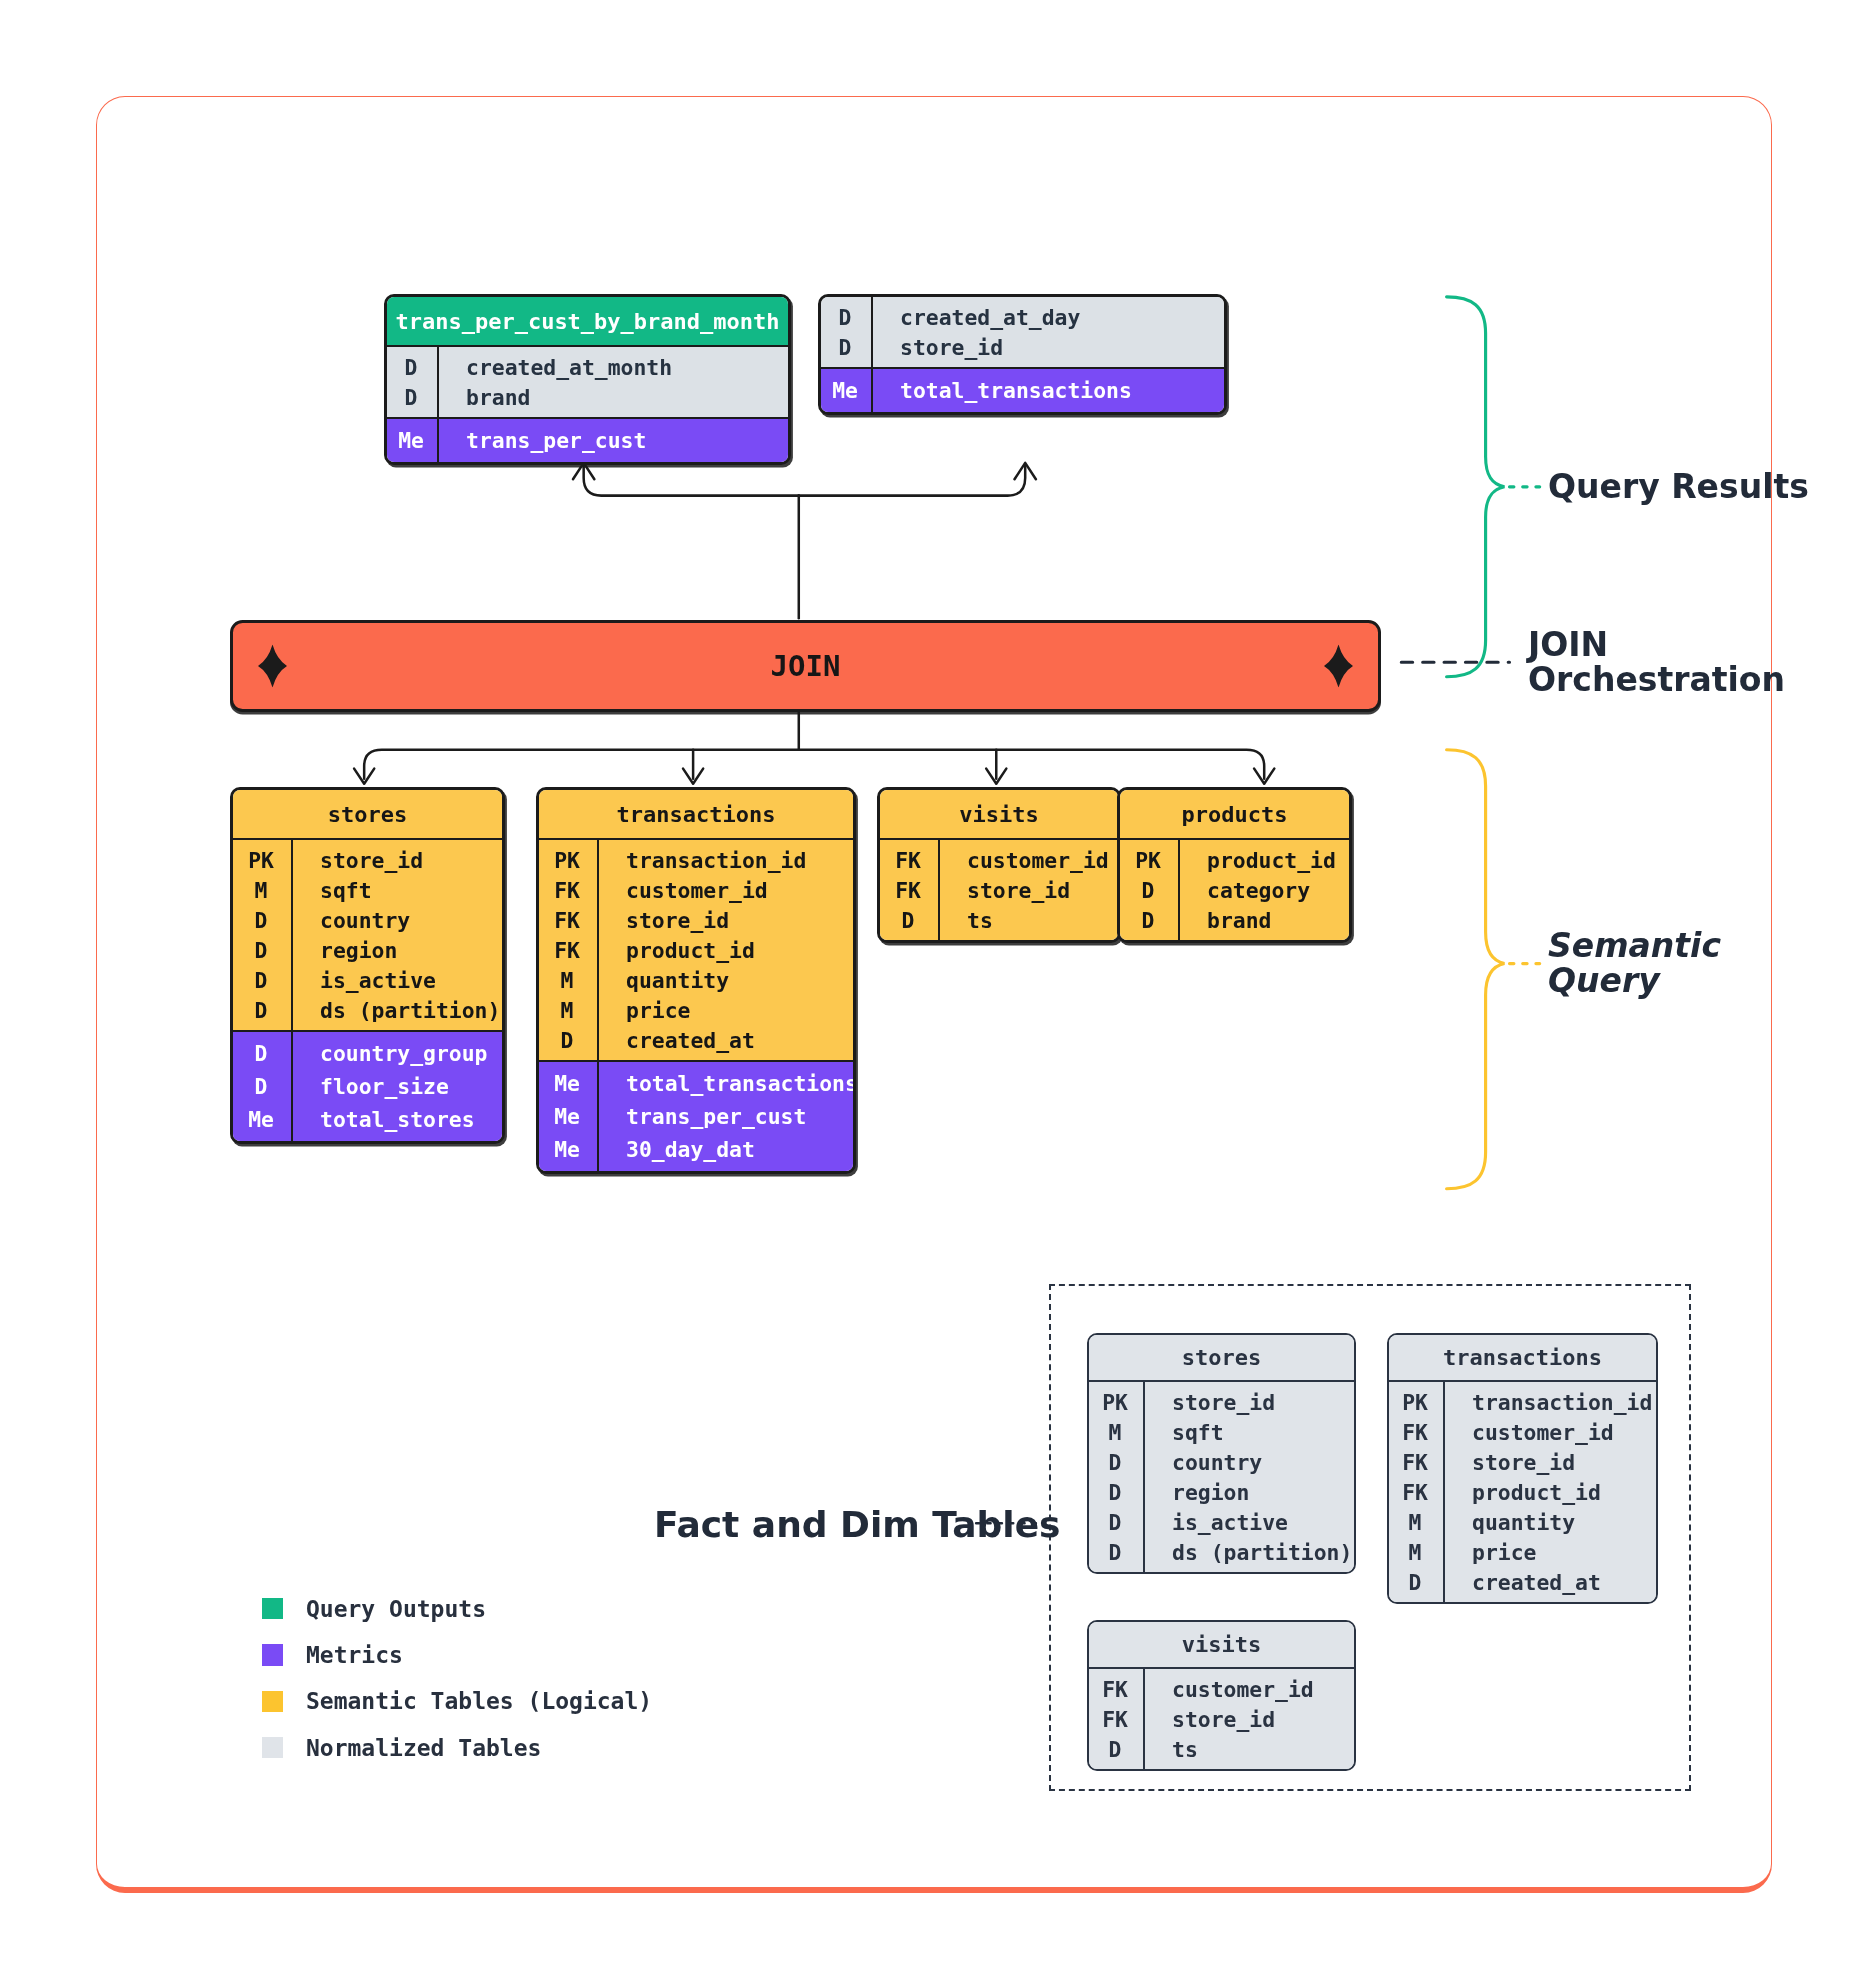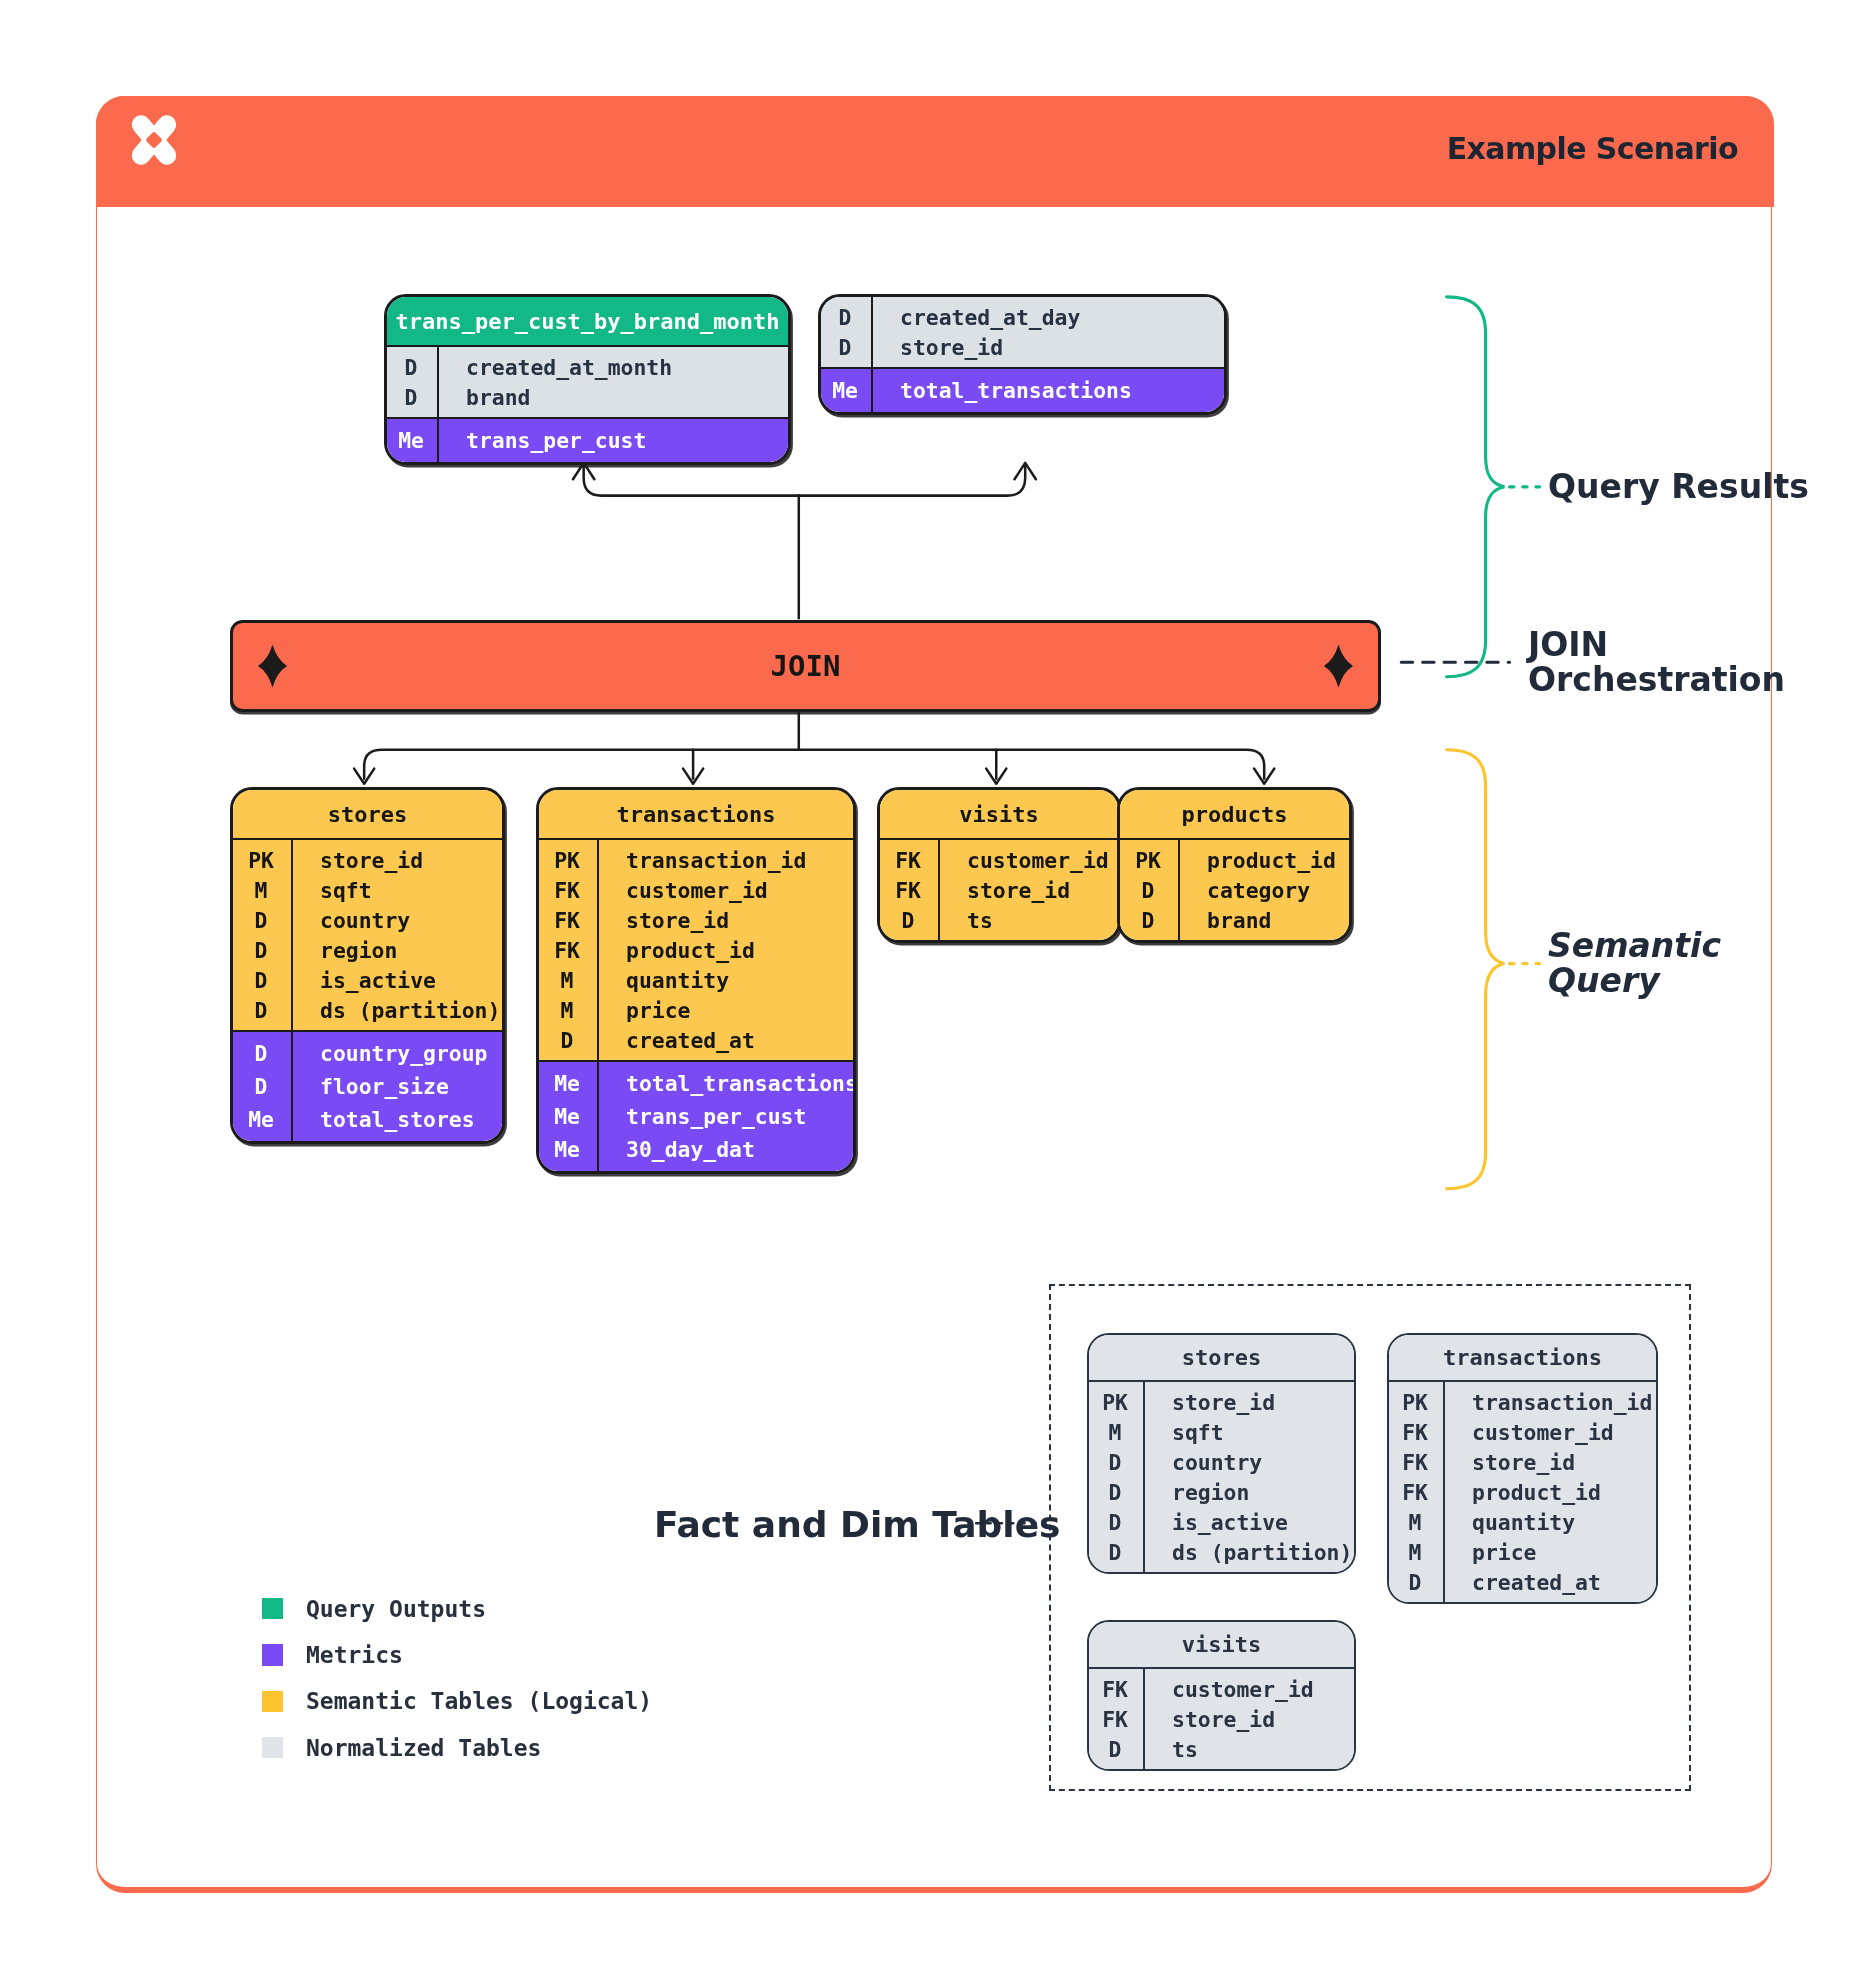--- a/index.html
+++ b/index.html
@@ -12,21 +12,21 @@
   .card-header{position:absolute;left:96px;top:96px;width:1678px;height:111px;background:#FB6A4D;
         border-radius:28px 28px 0 0;z-index:1;}
   .logo{position:absolute;left:28px;top:15px;}
   .app-title{position:absolute;right:36px;top:35px;font-size:30px;font-weight:800;color:#1E2532;
         letter-spacing:-0.6px;font-family:"DejaVu Sans",sans-serif;}
 
   
   svg.overlay{position:absolute;left:0;top:0;z-index:1;}
 
   
-  .dtable{position:absolute;border:3.1px solid #1b1b1b;border-radius:22px;overflow:hidden;background:#fff;
+  .dtable{position:absolute;border:3.1px solid #1b1b1b;border-radius:10px;overflow:hidden;background:#fff;
           font-family:"DejaVu Sans Mono",monospace;font-weight:bold;z-index:2;box-shadow:1.9px 2.5px 0 rgba(27,27,27,.85);}
   .dtable .hdr{height:48px;display:flex;align-items:center;justify-content:center;font-size:22px;
           border-bottom:2.5px solid #1b1b1b;}
   .dtable .sec{padding:5px 0;position:relative;}
   .dtable .sec::before{content:"";position:absolute;top:0;bottom:0;left:var(--lc,57px);width:1.9px;
           background:var(--div,#1b1b1b);}
   .dtable .row{height:30px;display:grid;grid-template-columns:var(--lc,57px) 1fr;align-items:center;font-size:21.4px;}
   .dtable .k{text-align:center;padding-right:1.9px;}
   .dtable .v{padding-left:29px;white-space:nowrap;}
 
@@ -69,32 +69,20 @@
   .lg-sq{width:21.4px;height:21.4px;margin-right:22.6px;flex:none;}
   .lg-lb{font-family:"DejaVu Sans Mono",monospace;font-weight:bold;font-size:23px;color:#28303E;white-space:nowrap;}
 </style>
 </head>
 <body>
 
 <div class="canvas">
 
   <div class="card"></div>
 
-  <div class="card-header">
-    <span class="logo">
-      <svg width="60" height="58" viewBox="0 0 96 92">
-        <g transform="translate(48,46)">
-          <rect x="-15" y="-47" width="30" height="94" rx="15" fill="#ffffff" transform="rotate(40)"></rect>
-          <rect x="-15" y="-47" width="30" height="94" rx="15" fill="#ffffff" transform="rotate(-40)"></rect>
-          <rect x="-10" y="-10" width="20" height="20" rx="4" fill="#FB6A4D" transform="rotate(45)"></rect>
-        </g>
-      </svg>
-    </span>
-    <span class="app-title">Example Scenario</span>
-  </div>
 
   <svg class="overlay" width="1868" height="1985" viewBox="0 0 2970 3156">
     <g fill="none" stroke="#1b1b1b" stroke-width="4" stroke-linecap="round" stroke-linejoin="round">
       <path d="M 928 740 V 760 Q 928 788 956 788 H 1270"></path>
       <path d="M 1630 740 V 760 Q 1630 788 1602 788 H 1270"></path>
       <path d="M 1270 788 V 983"></path>
       <path d="M 911 762 L 928 736 L 945 762"></path>
       <path d="M 1613 762 L 1630 736 L 1647 762"></path>
 
       <path d="M 1270 1123 V 1192"></path>

